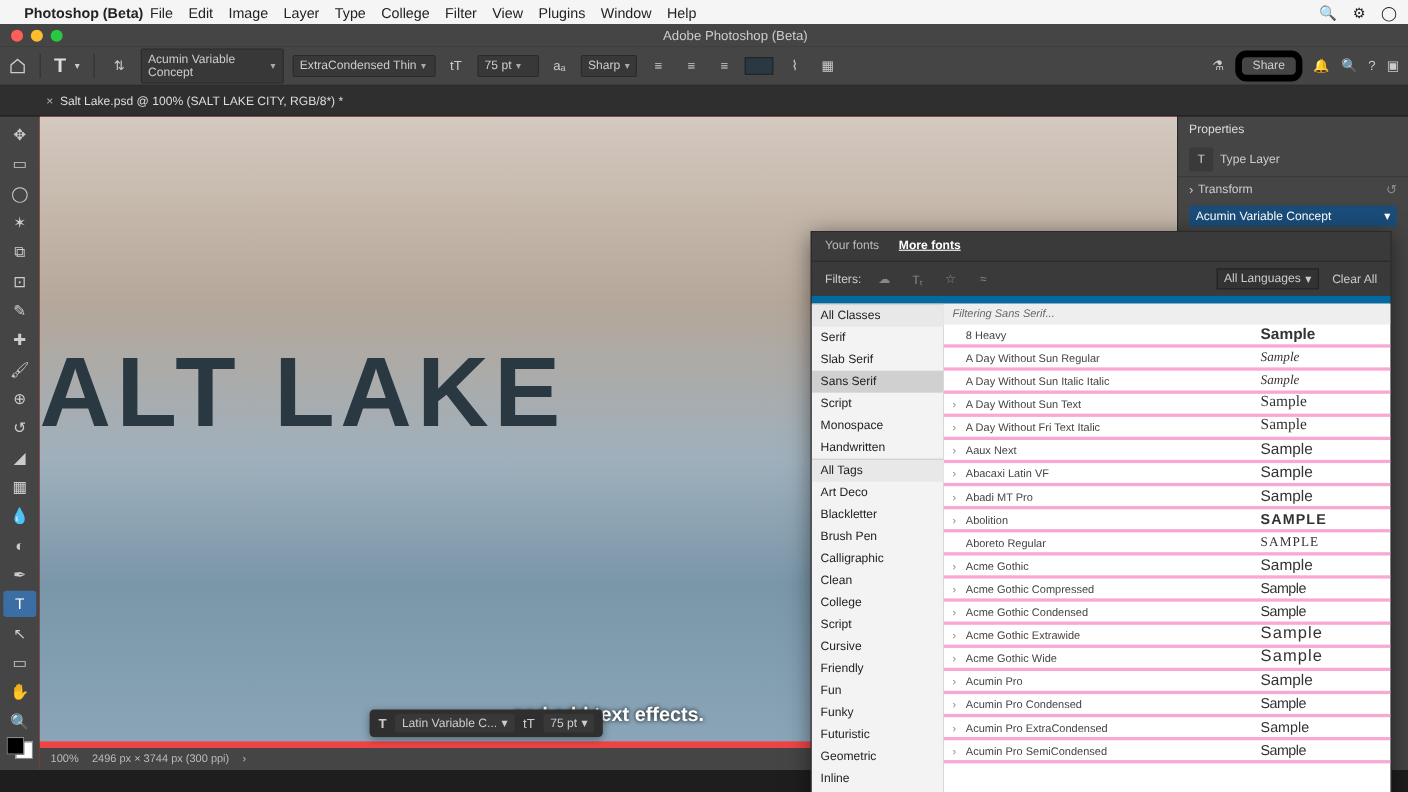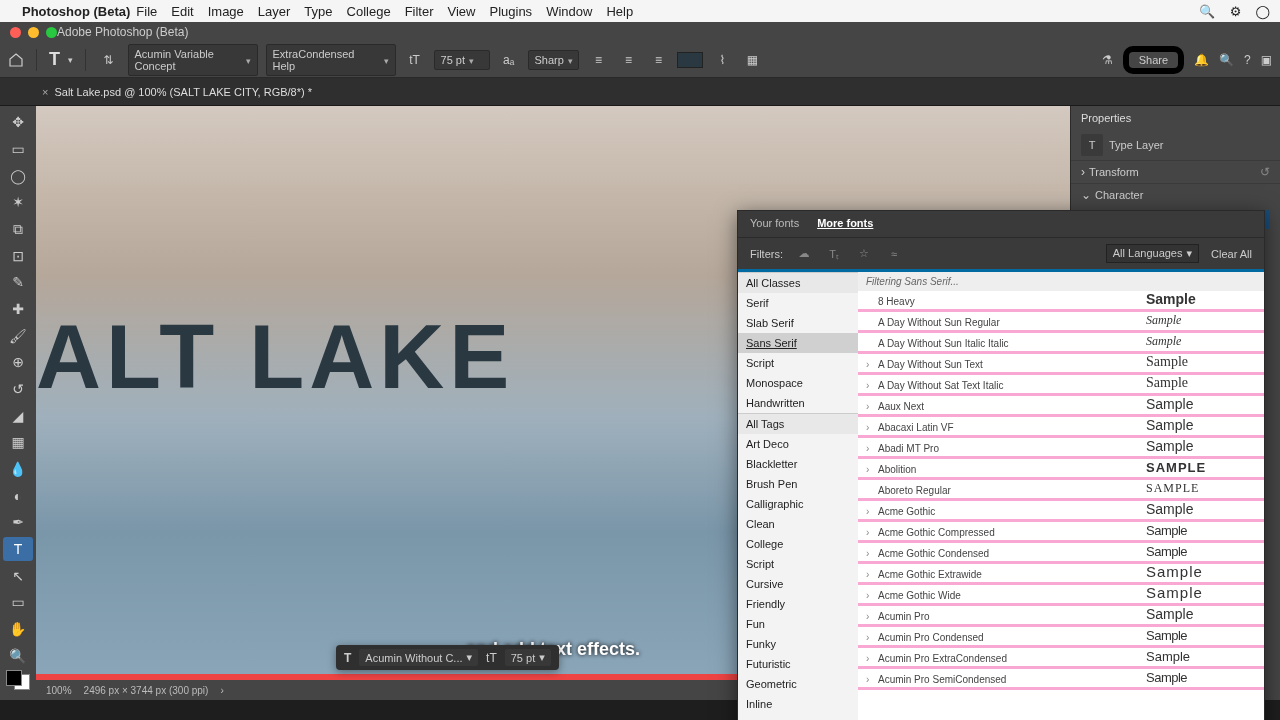--- a/index.html
+++ b/index.html
@@ -12,21 +12,21 @@
 .mac-menubar .menu-item { margin-right: 14px; }
 .mac-menubar .right { margin-left: auto; display: flex; gap: 14px; align-items: center; }
 
 
 .titlebar { height: 20px; background: #454545; display: flex; align-items: center; }
 .traffic { display: flex; gap: 7px; padding-left: 10px; }
 .traffic span { width: 11px; height: 11px; border-radius: 50%; display: block; }
 .traffic .r { background: #ff5f57; }
 .traffic .y { background: #ffbd2e; }
 .traffic .g { background: #28c940; }
-.titlebar .title { flex: 1; text-align: left; color: #ccc; font-size: 12px; }
+.titlebar .title { flex: 1; text-align: center; color: #ccc; font-size: 12px; }
 
 
 .optionsbar { height: 36px; background: #454545; display: flex; align-items: center; padding: 0 8px; gap: 8px; border-bottom: 1px solid #2a2a2a; }
 .optionsbar .sep { width: 1px; height: 22px; background: #333; margin: 0 4px; }
 .optionsbar .dropdown { background: #383838; border: 1px solid #2a2a2a; padding: 3px 6px; display: flex; align-items: center; gap: 4px; border-radius: 2px; font-size: 11px; }
 .optionsbar .chev::after { content: "▾"; font-size: 9px; color: #aaa; }
 .optionsbar .icon-btn { width: 22px; height: 22px; display: flex; align-items: center; justify-content: center; }
 .optionsbar .right { margin-left: auto; display: flex; gap: 10px; align-items: center; }
 .optionsbar .share-btn { border: 6px solid #000000; padding: 2px 10px; border-radius: 10px; font-size: 11px; }
 
@@ -60,29 +60,29 @@
 .right-panel .sect .chev-r::before { content: "›"; font-size: 12px; }
 .right-panel .sect .chev-d::before { content: "⌄"; font-size: 12px; }
 .right-panel .reset { margin-left: auto; font-size: 12px; color: #888; }
 .right-panel .fontbox { margin: 4px 10px; background: #1a4d7a; color: #fff; padding: 3px 6px; display: flex; align-items: center; justify-content: space-between; border-radius: 2px; }
 
 
 .font-panel { position: absolute; left: 737px; top: 210px; width: 528px; background: #3a3a3a; border: 1px solid #2a2a2a; box-shadow: 0 4px 20px rgba(0,0,0,.5); font-size: 11px; }
 .font-panel .tabs { display: flex; gap: 18px; padding: 6px 12px; border-bottom: 1px solid #2a2a2a; }
 .font-panel .tabs .tab { color: #bbb; padding-bottom: 2px; }
 .font-panel .tabs .tab.active { color: #fff; text-decoration: underline; font-weight: 600; }
-.font-panel .filters-row { display: flex; align-items: center; padding: 6px 12px; gap: 12px; border-bottom: 3px solid #0369a1; }
+.font-panel .filters-row { display: flex; align-items: center; padding: 6px 12px; gap: 12px; border-bottom: 7px solid #0369a1; }
 .font-panel .filters-row .f-icon { width: 18px; height: 18px; color: #888; display: flex; align-items: center; justify-content: center; }
 .font-panel .filters-row .right { margin-left: auto; display: flex; align-items: center; gap: 12px; }
 .font-panel .filters-row .lang { background: #333; padding: 2px 6px; border: 1px solid #222; display: flex; gap: 4px; }
 .font-panel .filters-row .clear { color: #ccc; }
 .font-panel .body { display: flex; height: 537px; }
 .font-panel .classes { width: 120px; background: #f3f3f3; color: #222; overflow-y: auto; }
 .font-panel .classes .cls { padding: 4px 8px; }
-.font-panel .classes .cls.sel { background: #d0d0d0; font-weight: 500; text-decoration: underline; }
+.font-panel .classes .cls.sel { background: #d0d0d0; font-weight: 500; }
 .font-panel .classes .hdr { padding: 4px 8px; background: #e8e8e8; font-weight: 500; border-top: 1px solid #ccc; }
 .font-panel .list { flex: 1; background: #fff; color: #333; overflow-y: auto; }
 .font-panel .list .status { padding: 4px 8px; background: #eee; color: #666; font-style: italic; font-size: 10px; }
 .font-panel .list .font-row { display: flex; align-items: flex-end; padding: 2px 8px; border-bottom: 3px solid #f9a8d4; height: 21px; }
 .font-panel .list .font-row .exp { width: 12px; color: #888; font-size: 10px; }
 .font-panel .list .font-row .fname { flex: 1; font-size: 10px; color: #444; }
 .font-panel .list .font-row .sample { width: 110px; color: #333; white-space: nowrap; overflow: hidden; text-align: left; }
 
 
 .s-heavy { font-weight: 900; font-size: 14px; }
@@ -139,21 +139,21 @@
   <div class="sep"></div>
   <span style="font-size:18px;font-weight:700;color:#ddd">T</span>
   <span style="font-size:9px">▾</span>
   <div class="sep"></div>
   <span class="icon-btn">⇅</span>
   <div class="dropdown" style="width:130px">
       <span>Acumin Variable Concept</span>
       <span class="chev"></span>
     </div>
   <div class="dropdown" style="width:130px">
-      <span>ExtraCondensed Help</span>
+      <span>ExtraCondensed Thin</span>
       <span class="chev"></span>
     </div>
   <span class="icon-btn">tT</span>
   <div class="dropdown" style="width:56px">
       <span>75 pt</span>
       <span class="chev"></span>
     </div>
   <span class="icon-btn">aₐ</span>
   <div class="dropdown">
       <span>Sharp</span>
@@ -209,45 +209,41 @@
         <div class="fg"></div>
       </div>
   </div>
 
   <div class="canvas">
     <div class="img"></div>
     <div class="textlayer">ALT LAKE</div>
     <div class="caption">and add text effects.</div>
     <div class="context-bar">
       <span style="font-weight:700">T</span>
-      <div class="dropdown"><span>Acumin Without C...</span> ▾</div>
+      <div class="dropdown"><span>Latin Variable C...</span> ▾</div>
       <span>tT</span>
       <div class="dropdown"><span>75 pt</span> ▾</div>
     </div>
     <div class="statusbar">
       <span>100%</span>
       <span>2496 px × 3744 px (300 ppi)</span>
       <span>›</span>
     </div>
   </div>
 
   <div class="right-panel">
     <div class="panel-header">Properties</div>
     <div class="row">
       <span class="ticon">T</span>
       <span>Type Layer</span>
     </div>
     <div class="sect">
       <span class="chev-r"></span>
       <span>Transform</span>
       <span class="reset">↺</span>
-    </div>
-    <div class="sect">
-      <span class="chev-d"></span>
-      <span>Character</span>
     </div>
     <div class="fontbox">
       <span>Acumin Variable Concept</span>
         <span>▾</span>
     </div>
   </div>
 </div>
 
 <div class="font-panel">
   <div class="tabs">
@@ -308,21 +304,21 @@
             <span class="fname">A Day Without Sun Italic Italic</span>
             <span class="sample s-script">Sample</span>
           </div>
           <div class="font-row">
             <span class="exp">›</span>
             <span class="fname">A Day Without Sun Text</span>
             <span class="sample s-regular">Sample</span>
           </div>
           <div class="font-row">
             <span class="exp">›</span>
-            <span class="fname">A Day Without Sat Text Italic</span>
+            <span class="fname">A Day Without Fri Text Italic</span>
             <span class="sample s-regular">Sample</span>
           </div>
           <div class="font-row">
             <span class="exp">›</span>
             <span class="fname">Aaux Next</span>
             <span class="sample s-sans">Sample</span>
           </div>
           <div class="font-row">
             <span class="exp">›</span>
             <span class="fname">Abacaxi Latin VF</span>

